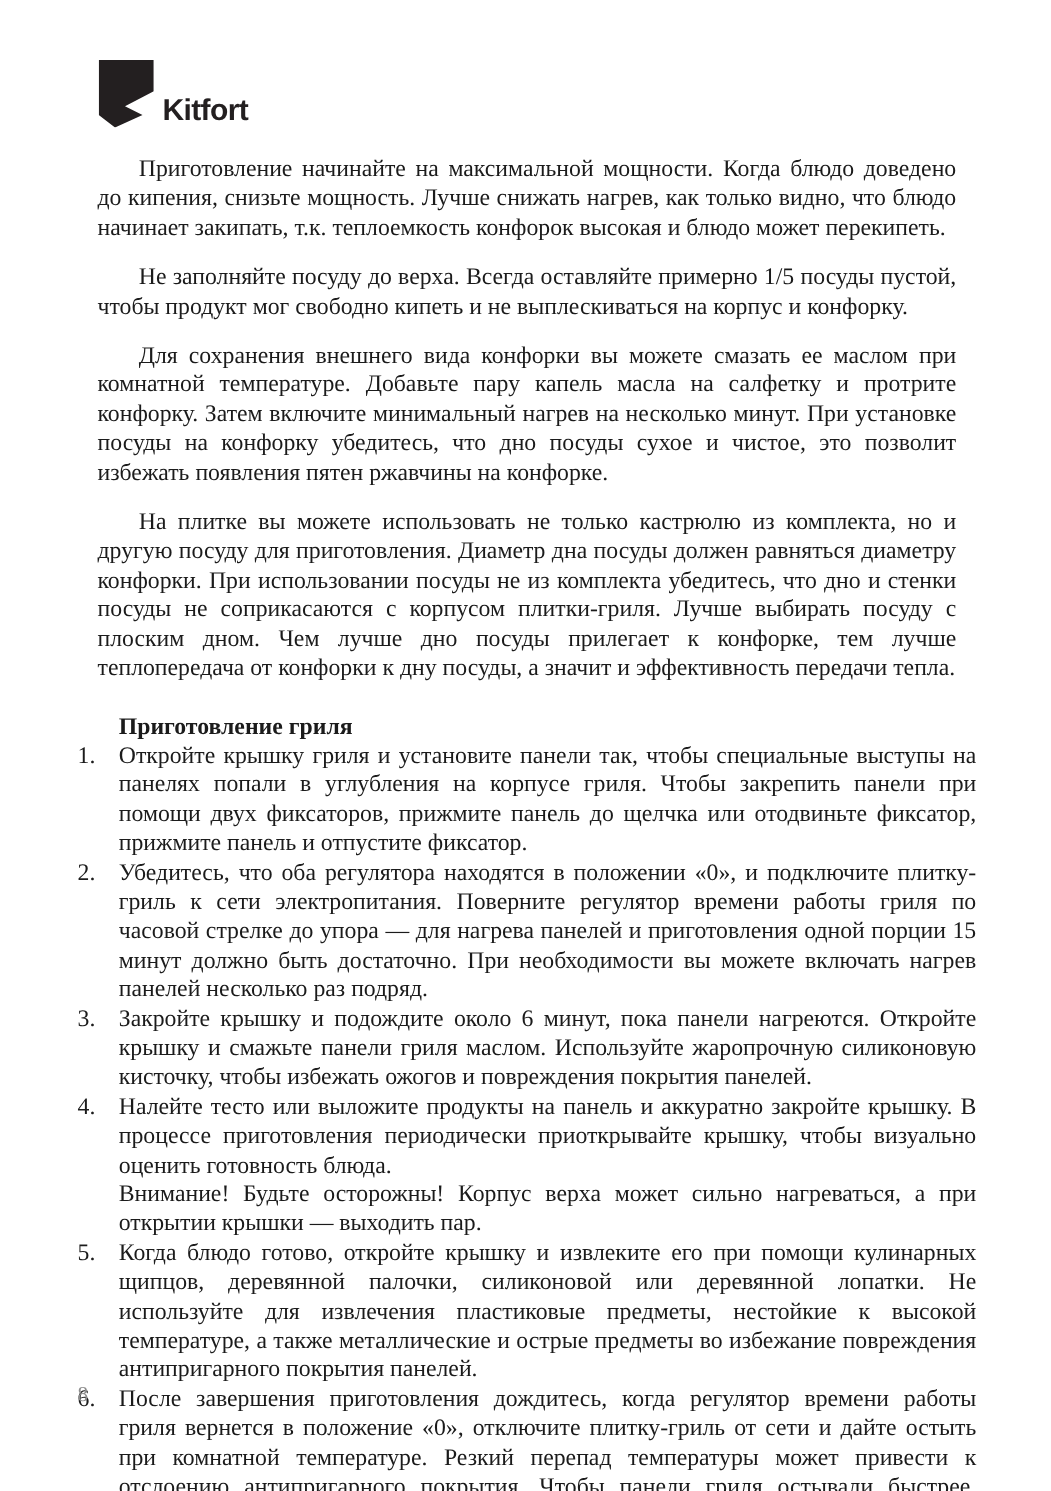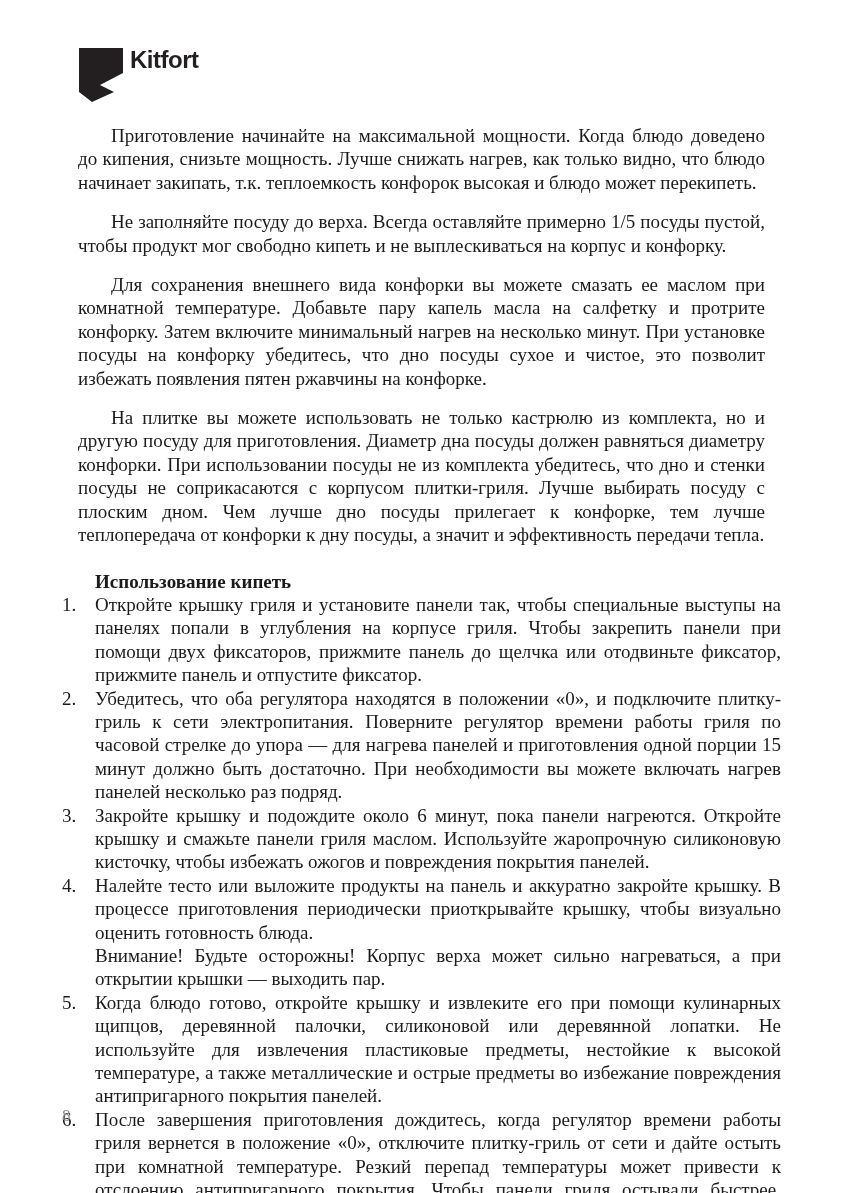--- a/index.html
+++ b/index.html
@@ -12,20 +12,21 @@
     overflow: hidden;
     font-family: "Liberation Serif", serif;
     color: #1b1b1b;
   }
   
   .logo {
     position: absolute;
     top: 48px;
     left: 62px;
     display: flex;
+    align-items: flex-end;
     gap: 7px;
     padding-left: 17px;
   }
   .logo-icon svg { display: block; }
   .logo-text {
     font-family: "Liberation Sans", sans-serif;
     font-weight: 700;
     font-size: 24px;
     letter-spacing: -0.5px;
     color: #231f20;
@@ -82,21 +83,21 @@
     <span class="logo-text">Kitfort</span>
   </div>
 
   <div class="content">
 
     <p class="para">Приготовление начинайте на максимальной мощности. Когда блюдо доведено до кипения, снизьте мощность. Лучше снижать нагрев, как только видно, что блюдо начинает закипать, т.к. теплоемкость конфорок высокая и блюдо может перекипеть.</p>
     <p class="para">Не заполняйте посуду до верха. Всегда оставляйте примерно 1/5 посуды пустой, чтобы продукт мог свободно кипеть и не выплескиваться на корпус и конфорку.</p>
     <p class="para">Для сохранения внешнего вида конфорки вы можете смазать ее маслом при комнатной температуре. Добавьте пару капель масла на салфетку и протрите конфорку. Затем включите минимальный нагрев на несколько минут. При установке посуды на конфорку убедитесь, что дно посуды сухое и чистое, это позволит избежать появления пятен ржавчины на конфорке.</p>
     <p class="para">На плитке вы можете использовать не только кастрюлю из комплекта, но и другую посуду для приготовления. Диаметр дна посуды должен равняться диаметру конфорки. При использовании посуды не из комплекта убедитесь, что дно и стенки посуды не соприкасаются с корпусом плитки-гриля. Лучше выбирать посуду с плоским дном. Чем лучше дно посуды прилегает к конфорке, тем лучше теплопередача от конфорки к дну посуды, а значит и эффективность передачи тепла.</p>
 
-    <div class="section-heading">Использование кипеть</div>
+    <div class="section-heading">Приготовление гриля</div>
 
     <div class="olist">
 
       <div class="li">
         <span class="li-num">1.</span>
         <span>Откройте крышку гриля и установите панели так, чтобы специальные выступы на панелях попали в углубления на корпусе гриля. Чтобы закрепить панели при помощи двух фиксаторов, прижмите панель до щелчка или отодвиньте фиксатор, прижмите панель и отпустите фиксатор.</span>
       </div>
 
       <div class="li">
         <span class="li-num">2.</span>

